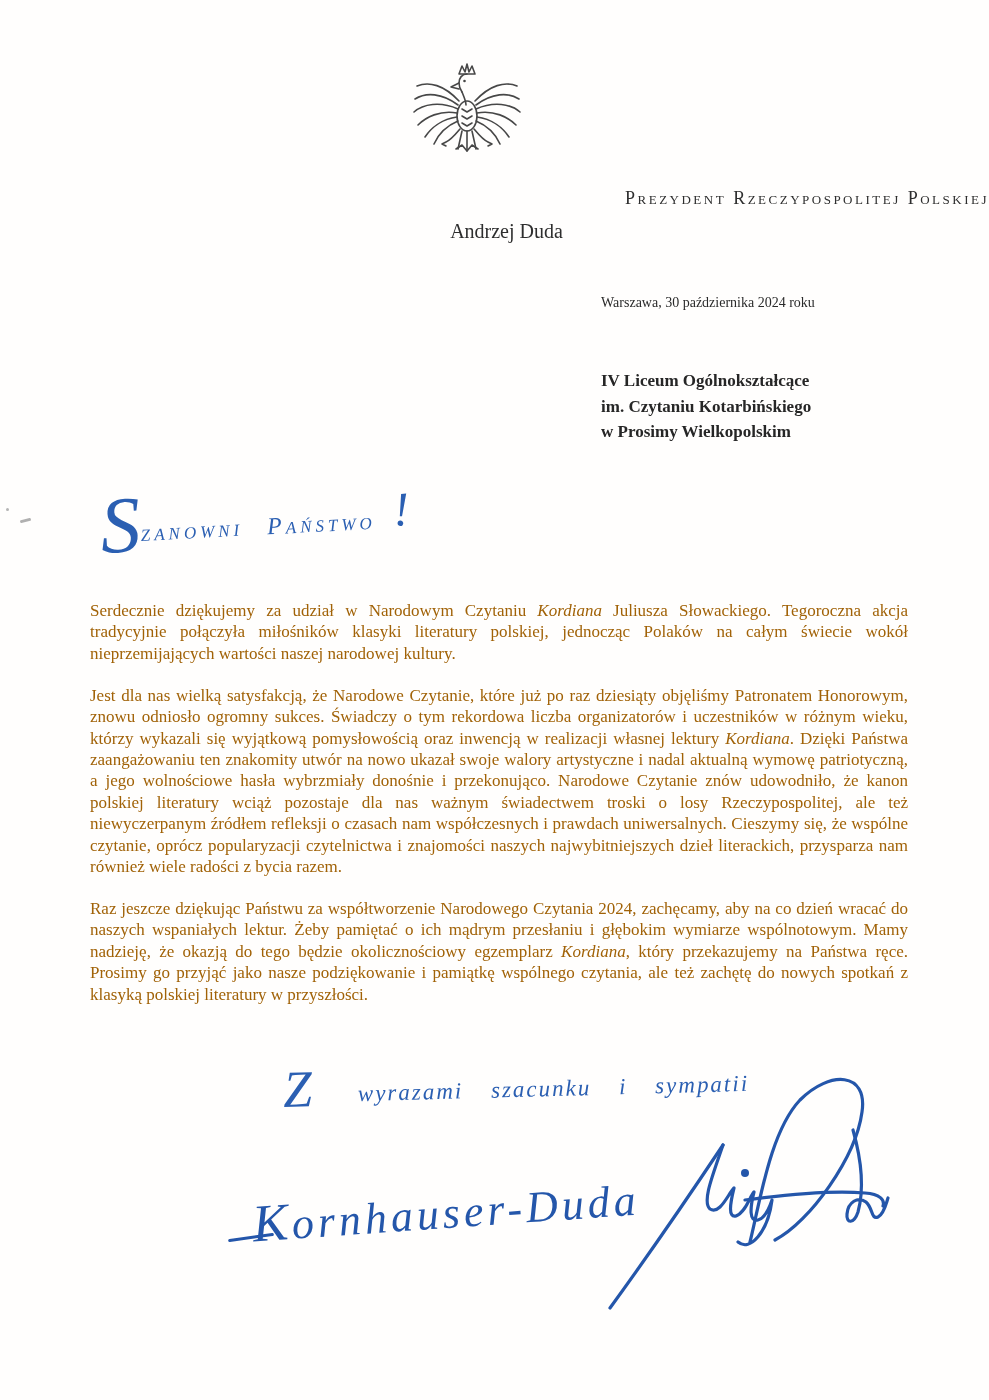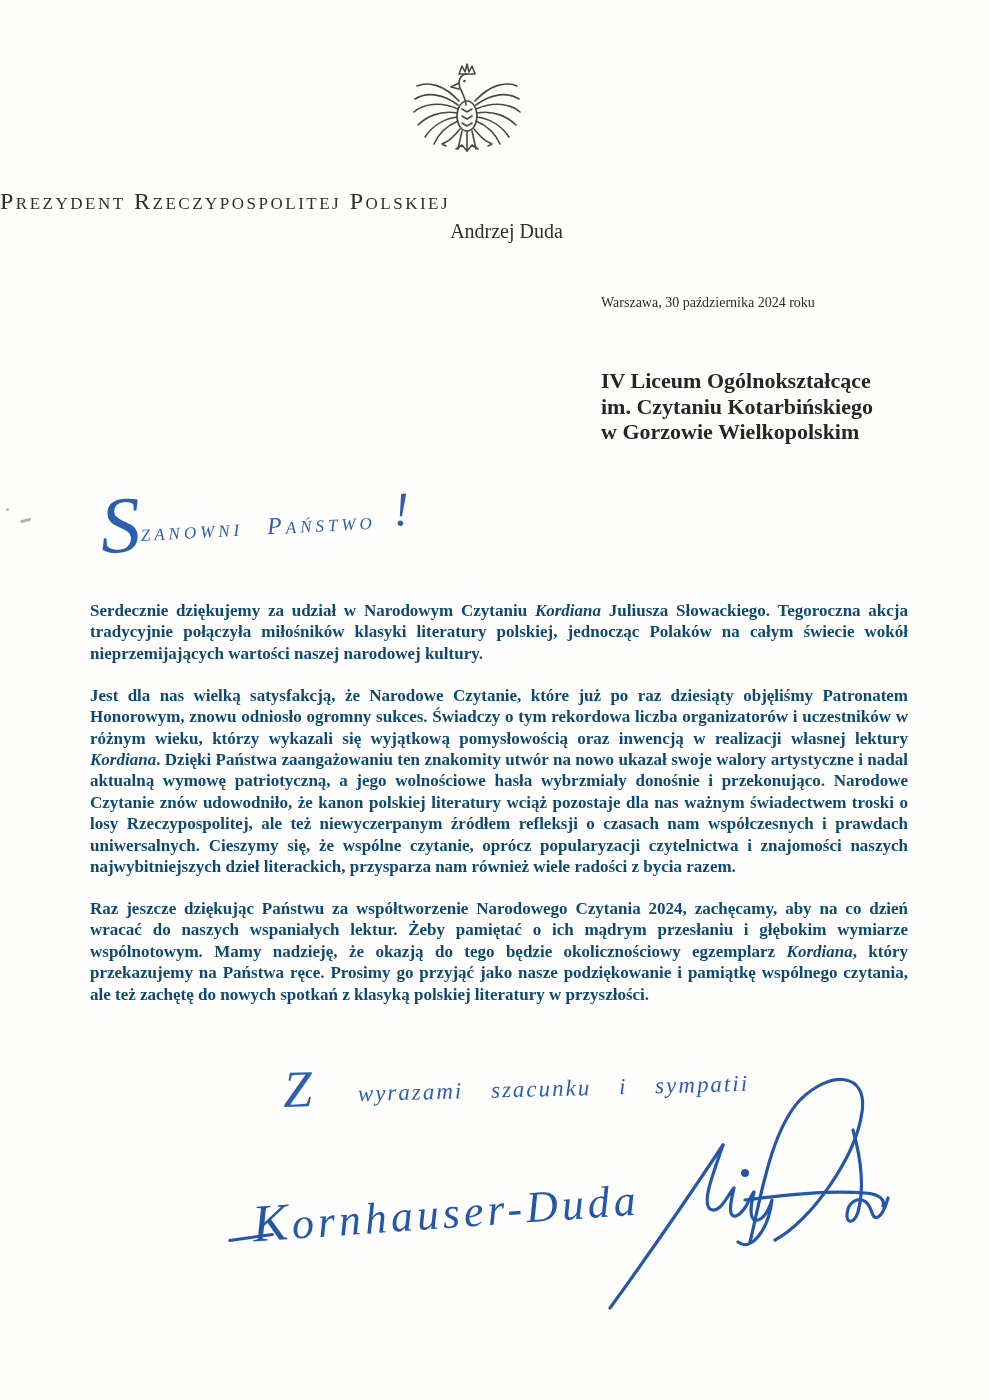--- a/index.html
+++ b/index.html
@@ -1,40 +1,40 @@
 <!DOCTYPE html>
 <html><head>
 <meta charset="utf-8">
 <style>
   html,body{margin:0;padding:0;background:#ffffff;}
   .page{position:relative;width:989px;height:1400px;background:#fffefd;overflow:hidden;
         font-family:"Liberation Serif",serif;color:#242424;}
 
   
   .emblem{position:absolute;left:412px;top:60px;width:110px;height:120px;}
-  .lh-title{position:absolute;top:188px;left:0;width:989px;text-align:left;
-            font-variant:small-caps;letter-spacing:2.5px;font-size:24px;color:#2e2e2e;}
+  .lh-title{position:absolute;top:188px;left:0;width:989px;text-align:right;
+            font-variant:small-caps;letter-spacing:2.5px;font-size:18px;color:#2e2e2e;}
   .lh-name{position:absolute;top:220px;left:12px;width:989px;text-align:center;
            font-size:20px;color:#2e2e2e;}
 
   .dateline{position:absolute;top:295px;left:601px;font-size:14px;color:#2a2a2a;}
 
-  .recipient{position:absolute;top:368px;left:601px;font-weight:bold;font-size:22px;
+  .recipient{position:absolute;top:368px;left:601px;font-weight:bold;font-size:17px;
              line-height:25.5px;color:#262626;}
 
   
   .greeting{position:absolute;left:100px;top:478px;color:#2b5fb2;transform:rotate(-3deg);
             white-space:nowrap;font-style:italic;}
   .greeting .hw-first{font-size:80px;line-height:1;vertical-align:-10px;}
   .greeting .hw-rest{font-size:24px;font-variant:small-caps;letter-spacing:4px;word-spacing:14px;}
   .greeting .hw-bang{font-size:48px;margin-left:18px;vertical-align:2px;}
 
   
   .body-text{position:absolute;left:90px;top:600px;width:818px;font-size:17px;
-             line-height:21.4px;text-align:justify;color:#0c4a6e;font-weight:bold;}
+             line-height:21.4px;text-align:justify;color:#a16207;}
   .para{margin:0 0 20.5px 0;}
   .para em{font-style:italic;}
 
   
   .closing{position:absolute;left:283px;top:1058px;color:#2b5fb2;transform:rotate(-1.5deg);
            white-space:nowrap;font-style:italic;}
   .closing .hw-first{font-size:52px;line-height:1;vertical-align:-4px;}
   .closing .hw-rest{font-size:23px;letter-spacing:2px;word-spacing:20px;margin-left:18px;}
 
   
@@ -90,21 +90,21 @@
   </svg>
 
   <div class="lh-title">Prezydent Rzeczypospolitej Polskiej</div>
   <div class="lh-name">Andrzej Duda</div>
 
   <div class="dateline">Warszawa, 30 października 2024 roku</div>
 
   <div class="recipient">
     <div>IV Liceum Ogólnokształcące</div>
     <div>im. Czytaniu Kotarbińskiego</div>
-    <div>w Gorzowie Wielkopolskim</div>
+    <div>w Prosimy Wielkopolskim</div>
   </div>
 
   <div class="greeting"><span class="hw-first">S</span><span class="hw-rest">zanowni Państwo</span><span class="hw-bang">!</span></div>
 
   <div class="body-text">
       <p class="para"><span>Serdecznie dziękujemy za udział w Narodowym Czytaniu </span><em>Kordiana</em><span> Juliusza Słowackiego. Tegoroczna akcja tradycyjnie połączyła miłośników klasyki literatury polskiej, jednocząc Polaków na całym świecie wokół nieprzemijających wartości naszej narodowej kultury.</span></p>
       <p class="para"><span>Jest dla nas wielką satysfakcją, że Narodowe Czytanie, które już po raz dziesiąty objęliśmy Patronatem Honorowym, znowu odniosło ogromny sukces. Świadczy o tym rekordowa liczba organizatorów i uczestników w różnym wieku, którzy wykazali się wyjątkową pomysłowością oraz inwencją w realizacji własnej lektury </span><em>Kordiana</em><span>. Dzięki Państwa zaangażowaniu ten znakomity utwór na nowo ukazał swoje walory artystyczne i nadal aktualną wymowę patriotyczną, a jego wolnościowe hasła wybrzmiały donośnie i przekonująco. Narodowe Czytanie znów udowodniło, że kanon polskiej literatury wciąż pozostaje dla nas ważnym świadectwem troski o losy Rzeczypospolitej, ale też niewyczerpanym źródłem refleksji o czasach nam współczesnych i prawdach uniwersalnych. Cieszymy się, że wspólne czytanie, oprócz popularyzacji czytelnictwa i znajomości naszych najwybitniejszych dzieł literackich, przysparza nam również wiele radości z bycia razem.</span></p>
       <p class="para"><span>Raz jeszcze dziękując Państwu za współtworzenie Narodowego Czytania 2024, zachęcamy, aby na co dzień wracać do naszych wspaniałych lektur. Żeby pamiętać o ich mądrym przesłaniu i głębokim wymiarze wspólnotowym. Mamy nadzieję, że okazją do tego będzie okolicznościowy egzemplarz </span><em>Kordiana</em><span>, który przekazujemy na Państwa ręce. Prosimy go przyjąć jako nasze podziękowanie i pamiątkę wspólnego czytania, ale też zachętę do nowych spotkań z klasyką polskiej literatury w przyszłości.</span></p>
     </div>
 

